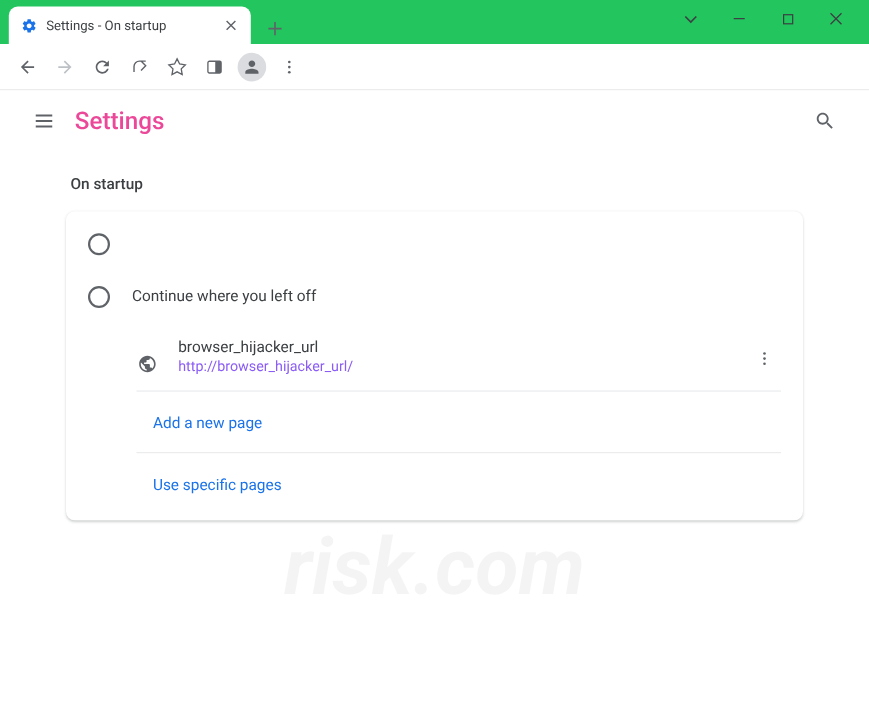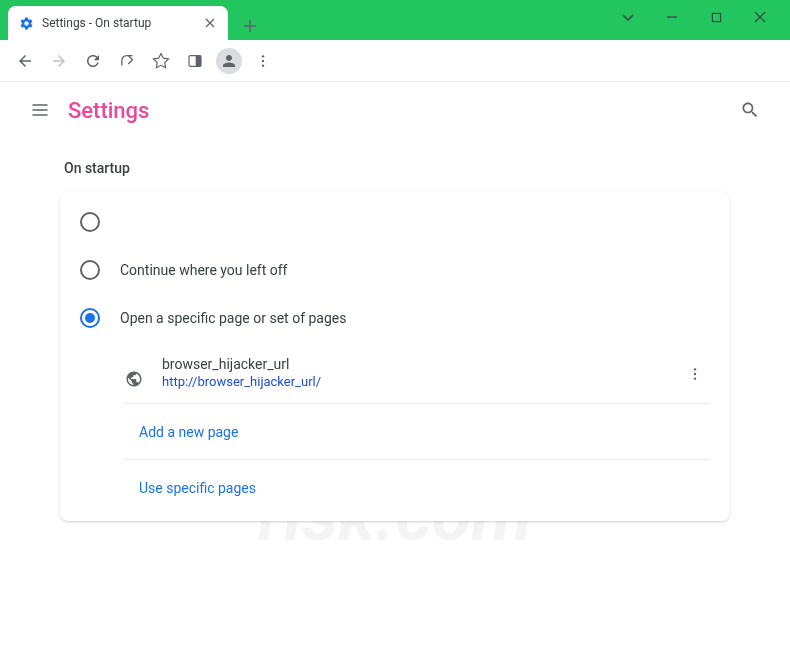--- a/index.html
+++ b/index.html
@@ -44,21 +44,21 @@
 .radio-row { display: flex; align-items: center; padding: 14px 20px; cursor: pointer; }
 .radio { width: 20px; height: 20px; border: 2px solid #5f6368; border-radius: 50%; margin-right: 20px; position: relative; flex-shrink: 0; }
 .radio.checked { border-color: #1a73e8; }
 .radio.checked::after { content: ""; position: absolute; width: 10px; height: 10px; background: #1a73e8; border-radius: 50%; top: 50%; left: 50%; transform: translate(-50%,-50%); }
 .radio-label { font-size: 14px; color: #3c4043; }
 .pages-section { padding: 0 20px 0 64px; }
 .page-row { display: flex; align-items: flex-end; padding: 14px 0; border-bottom: 1px solid #e8eaed; }
 .page-icon { width: 20px; height: 20px; margin-right: 18px; display: flex; align-items: center; justify-content: center; color: #5f6368; }
 .page-info { flex: 1; }
 .page-name { font-size: 14px; color: #3c4043; }
-.page-url { font-size: 13px; color: #1d4ed8; margin-top: 2px; }
+.page-url { font-size: 13px; color: #8b5cf6; margin-top: 2px; }
 .page-menu { width: 30px; height: 30px; display: flex; align-items: center; justify-content: center; cursor: pointer; color: #5f6368; }
 .link-row { padding: 18px 0; border-bottom: 1px solid #e8eaed; }
 .link-row:last-child { border-bottom: none; }
 .link-text { color: #1a73e8; font-size: 14px; cursor: pointer; margin-left: 15px; }
 
 
 .watermark { position: absolute; top: 50%; left: 50%; transform: translate(-50%,-50%); pointer-events: none; z-index: -1; opacity: 0.08; }
 .watermark svg { width: 620px; height: 320px; }
 .watermark-text { position: absolute; bottom: 100px; left: 50%; transform: translateX(-50%); font-size: 72px; font-style: italic; font-weight: 700; color: #000; opacity: 0.04; pointer-events: none; z-index: -1; }
 </style>
@@ -183,24 +183,20 @@
 
 <div class="content">
   <div class="section-title">On startup</div>
   <div class="card">
     <div class="radio-row">
       <div class="radio"></div>
     </div>
     <div class="radio-row">
       <div class="radio"></div>
       <div class="radio-label">Continue where you left off</div>
-    </div>
-    <div class="radio-row">
-      <div class="radio checked"></div>
-      <div class="radio-label">Open a specific page or set of pages</div>
     </div>
     <div class="pages-section">
       <div class="page-row">
         <div class="page-icon">
           <svg width="18" height="18" viewBox="0 0 24 24">
               <path fill="#5f6368" d="M12 2C6.48 2 2 6.48 2 12s4.48 10 10 10 10-4.48 10-10S17.52 2 12 2zm-1 17.93c-3.95-.49-7-3.85-7-7.93 0-.62.08-1.21.21-1.79L9 15v1c0 1.1.9 2 2 2v1.93zm6.9-2.54c-.26-.81-1-1.39-1.9-1.39h-1v-3c0-.55-.45-1-1-1H8v-2h2c.55 0 1-.45 1-1V7h2c1.1 0 2-.9 2-2v-.41c2.93 1.19 5 4.06 5 7.41 0 2.08-.8 3.97-2.1 5.39z"></path>
             </svg>
         </div>
         <div class="page-info">
           <div class="page-name">browser_hijacker_url</div>

